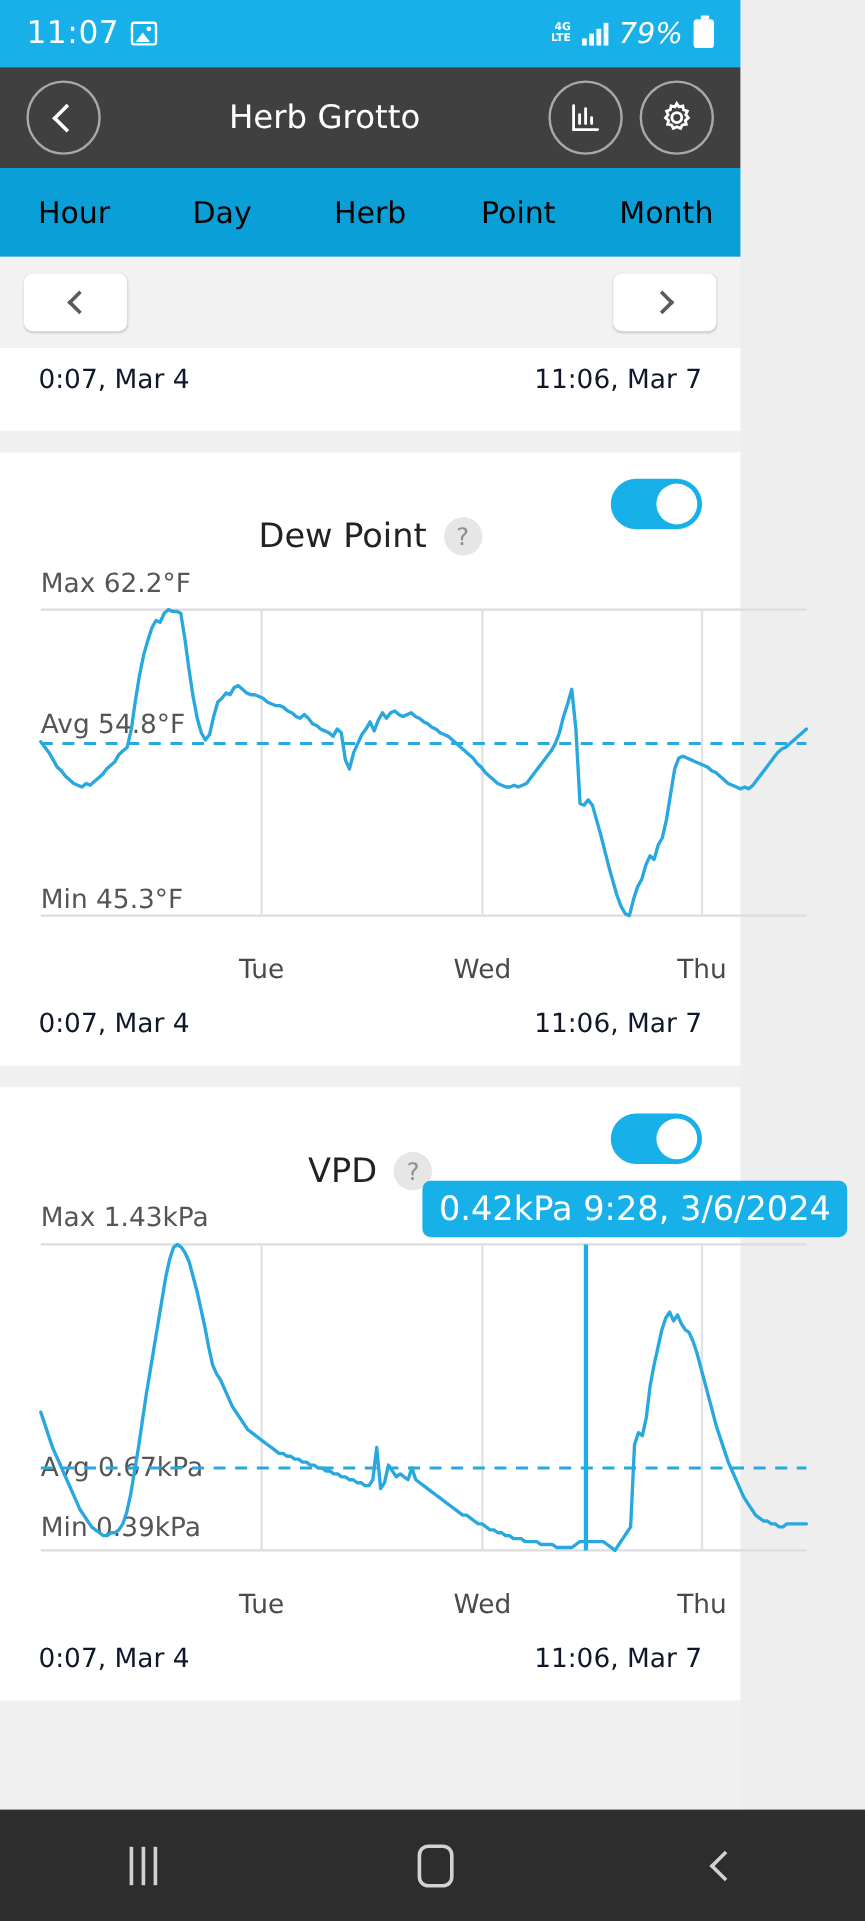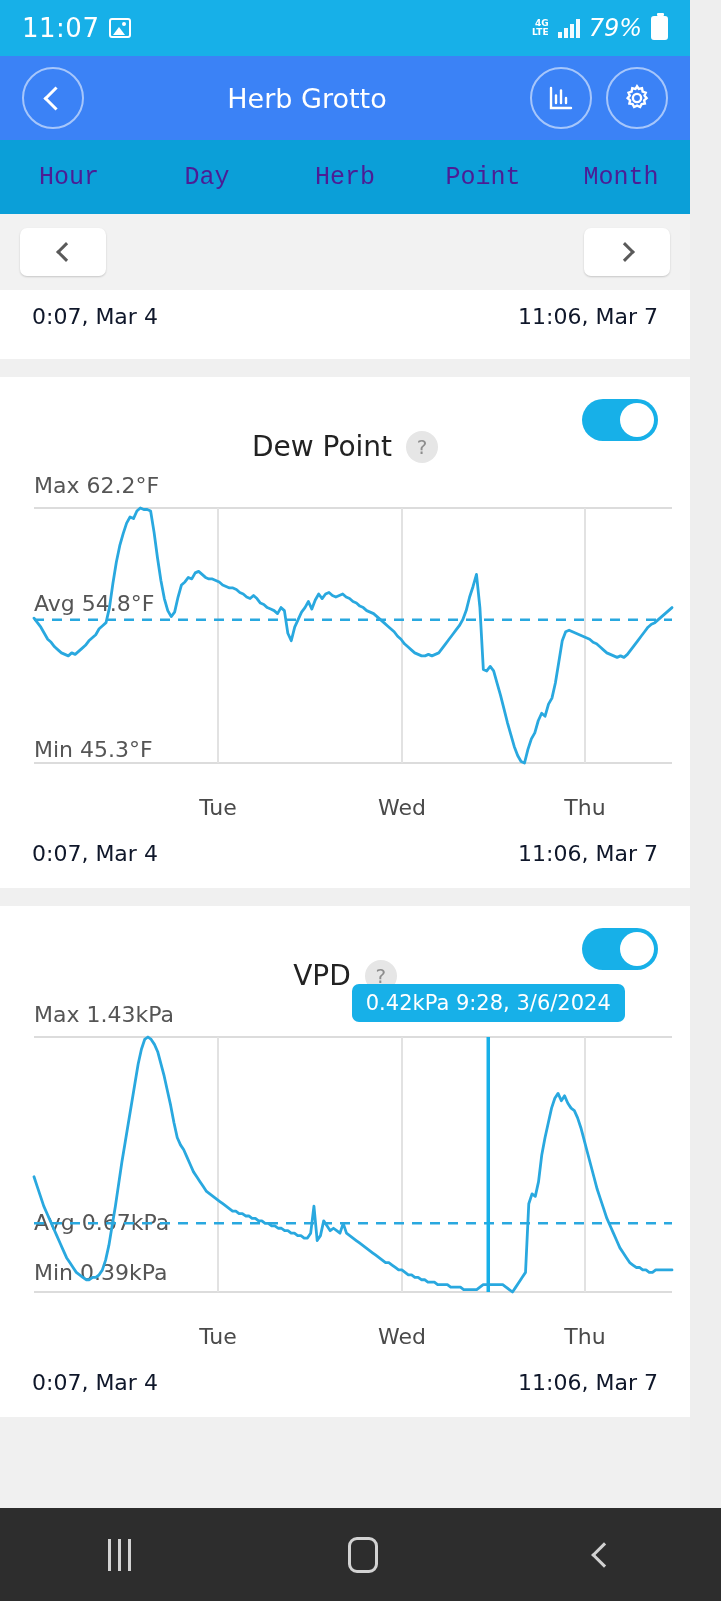--- a/index.html
+++ b/index.html
@@ -2,21 +2,21 @@
 <html><head>
 <meta charset="utf-8">
 <style>
   * { box-sizing: border-box; margin: 0; padding: 0; }
   html, body {
     width: 721px; height: 1601px;
     background: #eeeeee;
     font-family: "DejaVu Sans", sans-serif;
     overflow: hidden;
   }
-  .phone { position: relative; width: 690px; height: 1601px; background: #f0f0f0; }
+  .phone { position: relative; width: 617px; height: 1601px; background: #f0f0f0; }
 
   
   .statusbar {
     height: 56px; background: #17b0e8; color: #fff;
     display: flex; align-items: center; justify-content: space-between;
     padding: 0 22px;
   }
   .sb-left { display: flex; align-items: center; gap: 10px; }
   .sb-right { display: flex; align-items: center; gap: 9px; }
   .sb-time { font-size: 26px; letter-spacing: .5px; }
@@ -37,38 +37,38 @@
   .bars i { display: block; width: 4px; background: #fff; opacity: .95; }
   .bars i:nth-child(1) { height: 6px; }
   .bars i:nth-child(2) { height: 10px; }
   .bars i:nth-child(3) { height: 14px; }
   .bars i:nth-child(4) { height: 19px; }
   .batt { width: 17px; height: 24px; border: 2px solid #fff; border-radius: 3px; position: relative; background: #fff; }
   .batt:before { content: ""; position: absolute; top: -5px; left: 4px; width: 7px; height: 3px; background: #fff; border-radius: 1px; }
 
   
   .appbar {
-    height: 84px; background: #3b82f6; color: #fff;
+    height: 84px; background: #404040; color: #fff;
     display: flex; align-items: center; justify-content: space-between;
     padding: 0 22px;
   }
   .circle-btn {
     width: 62px; height: 62px; border-radius: 50%;
     border: 2px solid rgba(255,255,255,.55);
     display: flex; align-items: center; justify-content: center;
   }
   .appbar-title { font-size: 27px; font-weight: 400; }
   .appbar-right { display: flex; gap: 14px; }
 
   
   .tabs {
     height: 74px; background: #0b9fd8; display: flex; align-items: center;
   }
   .tab {
-    flex: 1; text-align: center; color: #4c1d95; font-size: 25px; font-family: Liberation Mono, monospace;
+    flex: 1; text-align: center; color: #000000; font-size: 25px;
   }
 
   
   .pager {
     height: 76px; background: #f2f2f2; display: flex;
     align-items: center; justify-content: space-between; padding: 0 20px;
   }
   .pager-btn {
     width: 86px; height: 48px; background: #fff; border-radius: 7px;
     display: flex; align-items: center; justify-content: center;
@@ -104,21 +104,21 @@
     background: #fff; border-radius: 50%; display: block;
   }
 
   
   .chart-wrap { position: relative; padding: 0 0 0 0; }
   .chart-svg { display: block; width: 721px; }
   .lbl { font-size: 22px; fill: #555; font-family: "DejaVu Sans", sans-serif; }
   .xlbl { font-size: 22px; fill: #4a4a4a; font-family: "DejaVu Sans", sans-serif; }
   .tooltip {
     position: absolute; background: #17b0e8; color: #fff;
-    font-size: 21px; padding: 7px 14px; border-radius: 7px; white-space: nowrap;
+    font-size: 28px; padding: 7px 14px; border-radius: 7px; white-space: nowrap;
   }
 
   
   .filler { height: 18px; background: #f0f0f0; }
   .navbar {
     position: absolute; bottom: 0; left: 0; width: 721px; height: 93px;
     background: #2d2d2d; display: flex; align-items: center; justify-content: space-around;
   }
   .nav-recents { display: flex; gap: 7px; }
   .nav-recents i { display: block; width: 3px; height: 32px; background: #d2d2d2; }

